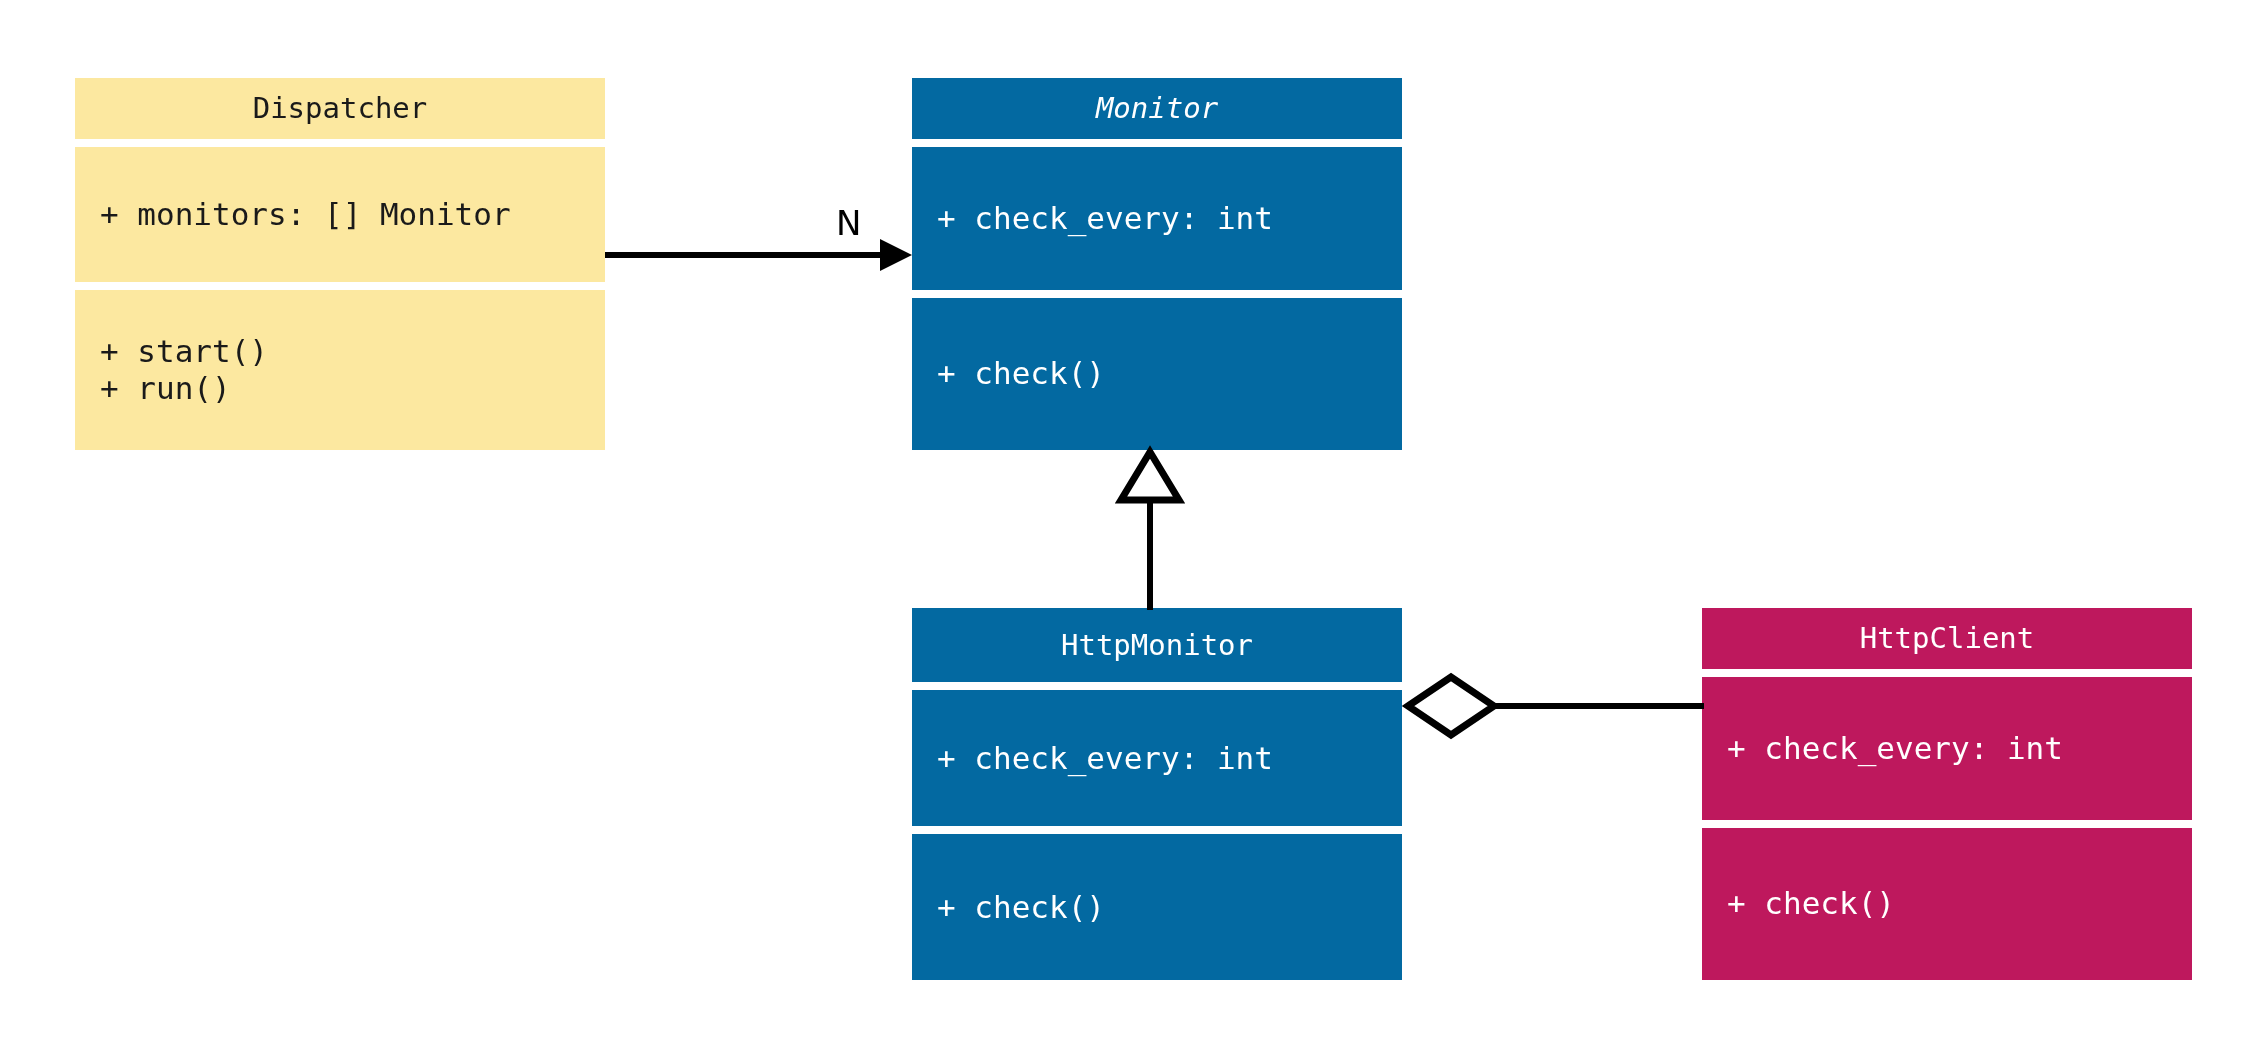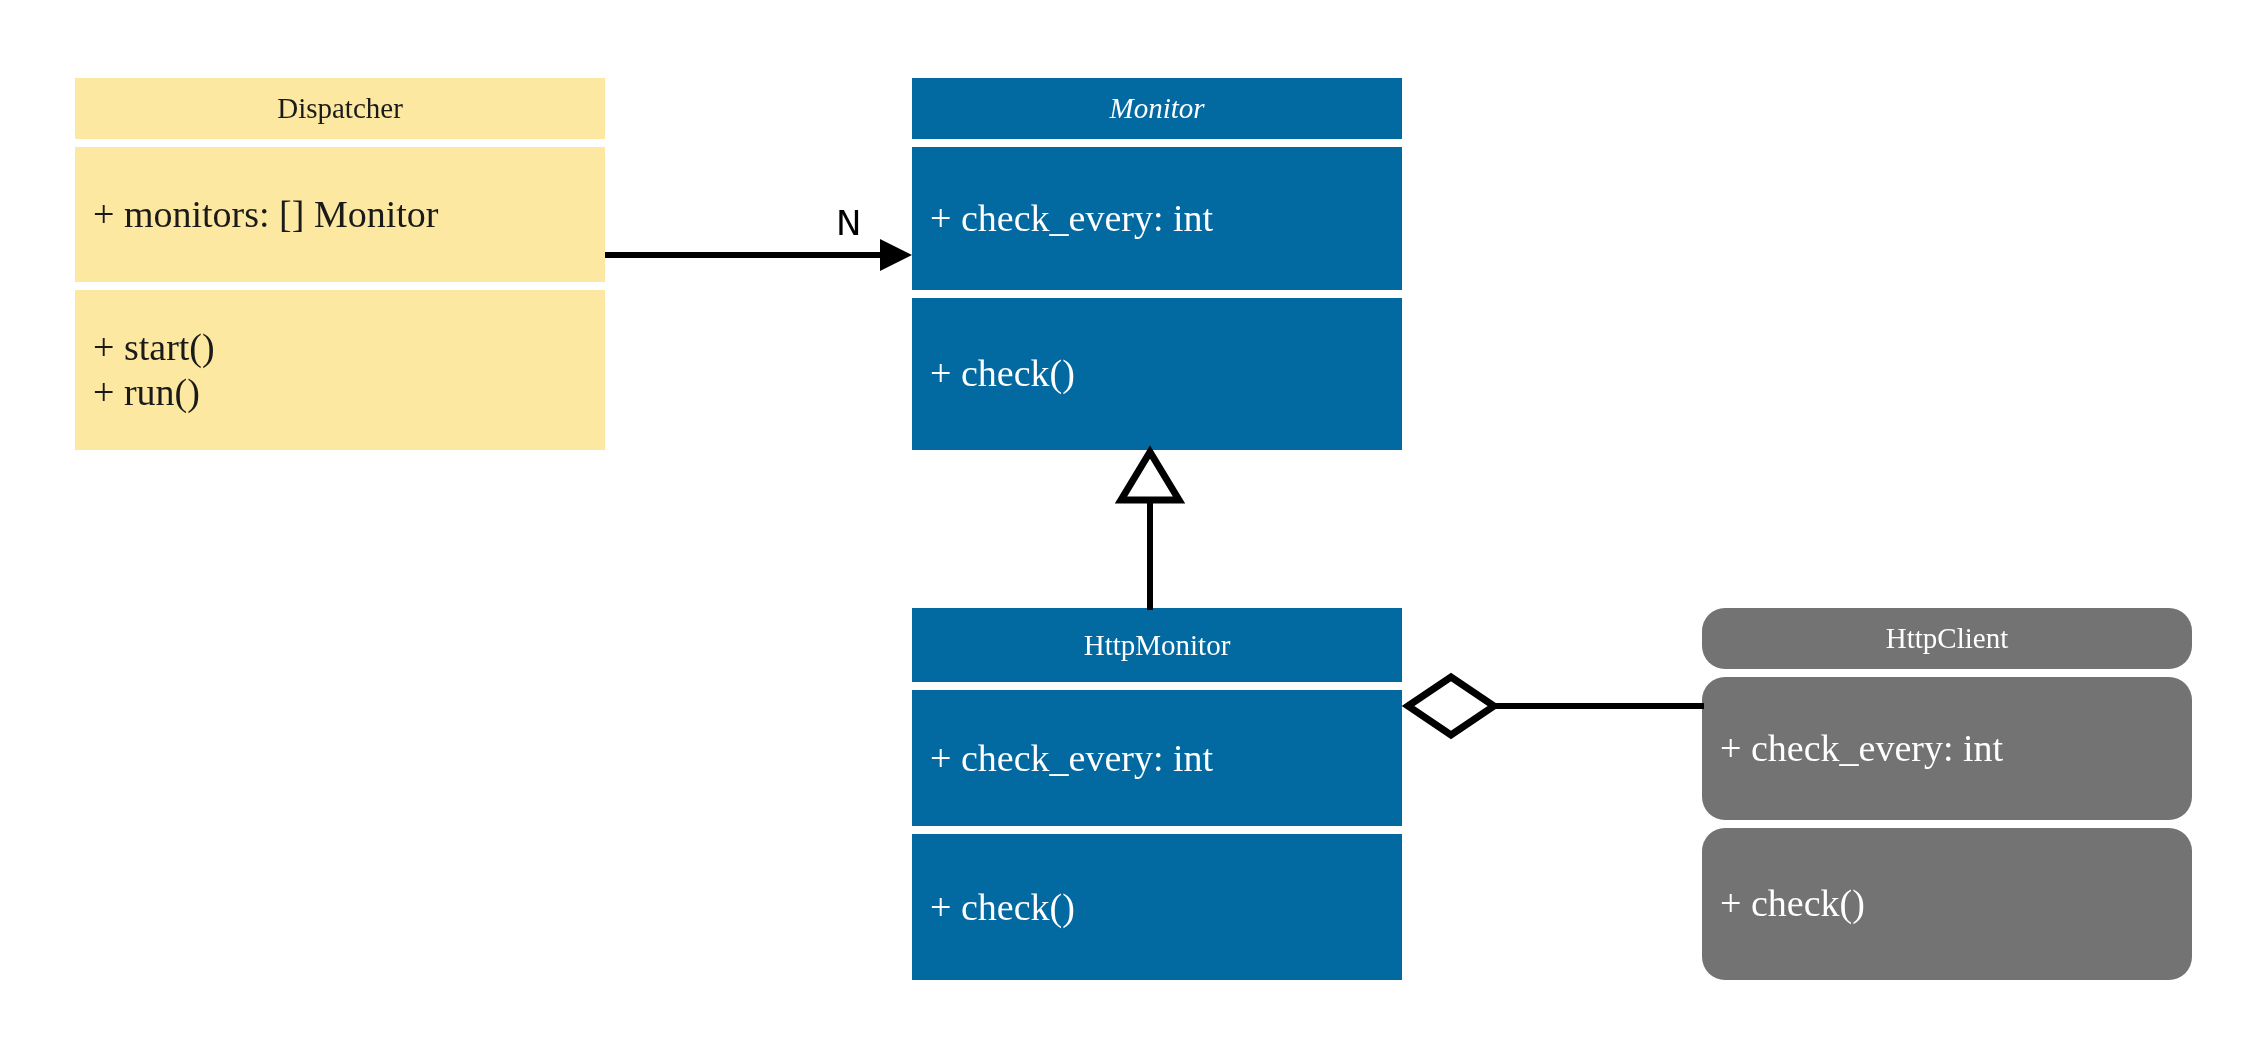--- a/index.html
+++ b/index.html
@@ -18,61 +18,60 @@
     overflow: hidden;
   }
 
   
   .uml-class {
     position: absolute;
     box-sizing: border-box;
     display: flex;
     flex-direction: column;
     gap: 8px;
-    font-family: Liberation Serif, serif;
   }
   .uml-compartment {
     box-sizing: border-box;
     display: flex;
     flex-direction: column;
     justify-content: center;
   }
   .uml-title {
     text-align: center;
     font-size: 29px;
     line-height: 1.0;
     letter-spacing: 0px;
     padding: 0 10px;
   }
   .uml-title.abstract {
     font-style: italic;
   }
   .uml-member {
-    font-size: 38px;
+    font-size: 31px;
     line-height: 1.18;
-    padding-left: 18px;
+    padding-left: 25px;
     white-space: pre;
   }
   .uml-members-block {
     display: flex;
     flex-direction: column;
   }
 
   
   .theme-yellow .uml-compartment { background: #fce8a0; }
   .theme-yellow .uml-title,
   .theme-yellow .uml-member { color: #1a1a1a; }
 
   
   .theme-blue .uml-compartment { background: #0369a1; }
   .theme-blue .uml-title,
   .theme-blue .uml-member { color: #ffffff; }
 
   
-  .theme-green .uml-compartment { background: #737373; border-radius: 23px; }
+  .theme-green .uml-compartment { background: #be185d; }
   .theme-green .uml-title,
   .theme-green .uml-member { color: #ffffff; }
 
   
   .edge-svg {
     position: absolute;
     overflow: visible;
     pointer-events: none;
   }
   .edge-line {

